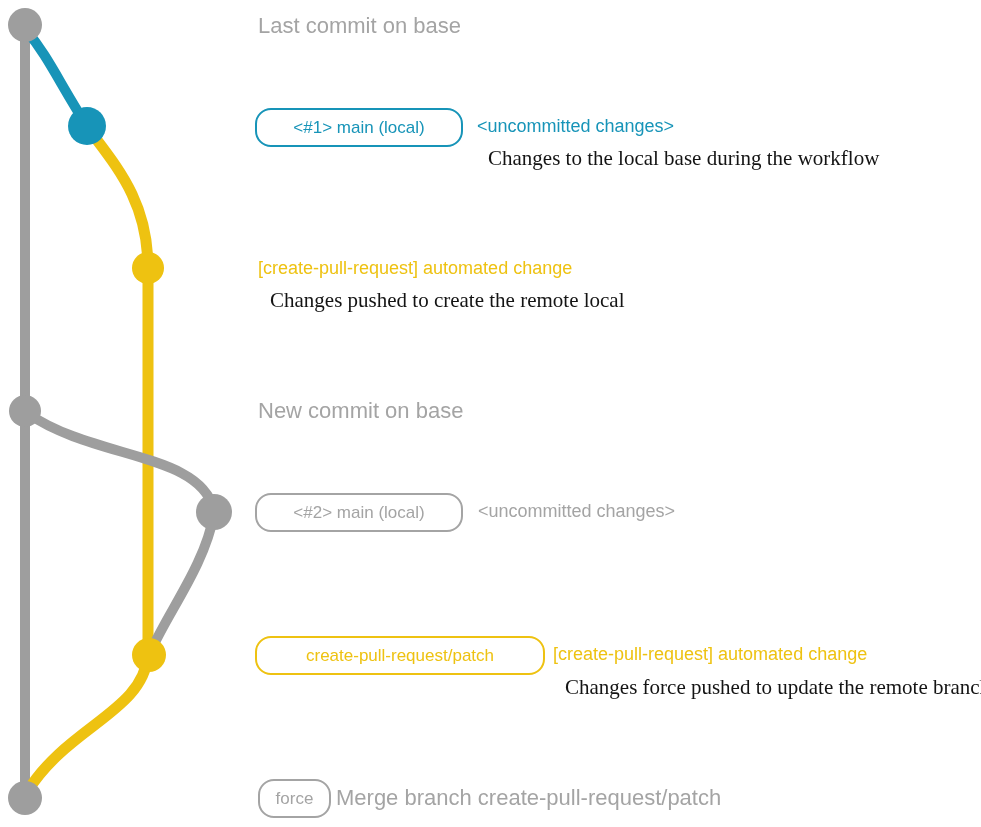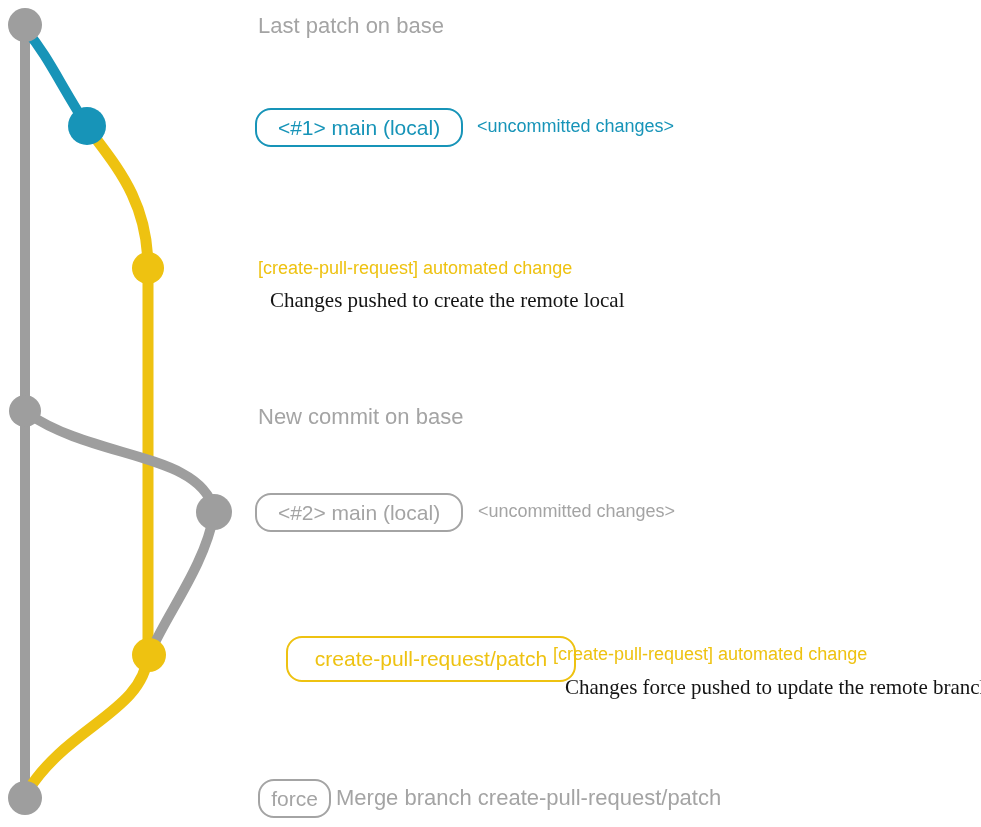--- a/index.html
+++ b/index.html
@@ -35,21 +35,21 @@
     font-size: 22px;
     line-height: 26px;
     white-space: nowrap;
   }
   .badge {
     display: flex;
     align-items: center;
     justify-content: center;
     border: 2px solid;
     border-radius: 16px;
-    font-size: 21px;
+    font-size: 17px;
     white-space: nowrap;
     background: var(--background);
   }
   .badge.teal   { color: var(--teal);   border-color: var(--teal); }
   .badge.grayb  { color: var(--gray-text); border-color: var(--gray-text); }
   .badge.yellowb{ color: var(--yellow); border-color: var(--yellow); }
 
   .heading {
     font-size: 18px;
     line-height: 26px;
@@ -86,38 +86,39 @@
 
     <circle cx="25" cy="25" r="17" class="fill-gray"></circle>
     <circle cx="87" cy="126" r="19" class="fill-teal"></circle>
     <circle cx="148" cy="268" r="16" class="fill-yellow"></circle>
     <circle cx="25" cy="411" r="16" class="fill-gray"></circle>
     <circle cx="214" cy="512" r="18" class="fill-gray"></circle>
     <circle cx="149" cy="655" r="17" class="fill-yellow"></circle>
     <circle cx="25" cy="798" r="17" class="fill-gray"></circle>
   </svg>
 
-  <div class="abs side-label" style="left:258px; top:13px;">Last patch on base</div>
+  <div class="abs side-label" style="left:258px; top:13px;">Last commit on base</div>
 
   <div class="abs badge teal" style="left:255px; top:108px; width:208px; height:39px;">
     <span>&lt;#1&gt; main (local)</span>
   </div>
   <div class="abs heading teal" style="left:477px; top:113px;">&lt;uncommitted changes&gt;</div>
+  <div class="abs detail" style="left:488px; top:146px;">Changes to the local base during the workflow</div>
 
   <div class="abs heading yellow" style="left:258px; top:255px;">[create-pull-request] automated change</div>
   <div class="abs detail" style="left:270px; top:288px;">Changes pushed to create the remote local</div>
 
-  <div class="abs side-label" style="left:258px; top:398px;margin-top:6px;">New commit on base</div>
+  <div class="abs side-label" style="left:258px; top:398px;">New commit on base</div>
 
   <div class="abs badge grayb" style="left:255px; top:493px; width:208px; height:39px;">
     <span>&lt;#2&gt; main (local)</span>
   </div>
   <div class="abs heading gray" style="left:478px; top:498px;">&lt;uncommitted changes&gt;</div>
 
-  <div class="abs badge yellowb" style="left:255px; top:636px; width:290px; height:46px;margin-left:31px;">
+  <div class="abs badge yellowb" style="left:255px; top:636px; width:290px; height:39px;">
     <span>create-pull-request/patch</span>
   </div>
   <div class="abs heading yellow" style="left:553px; top:641px;">[create-pull-request] automated change</div>
   <div class="abs detail" style="left:565px; top:675px;">Changes force pushed to update the remote branch</div>
 
   <div class="abs badge grayb" style="left:258px; top:779px; width:73px; height:39px;">
     <span>force</span>
   </div>
   <div class="abs side-label" style="left:336px; top:785px;">Merge branch create-pull-request/patch</div>
 

